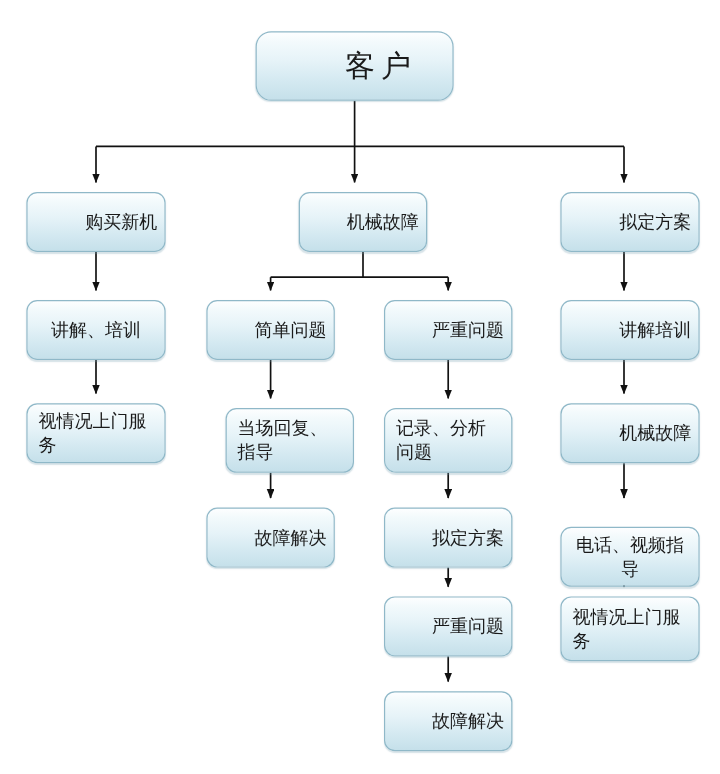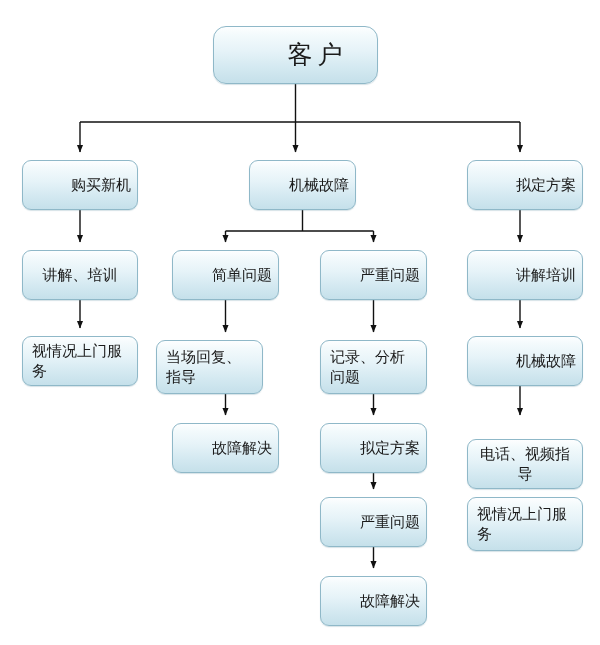--- a/index.html
+++ b/index.html
@@ -138,33 +138,33 @@
   </div>
 
   <div class="node center" style="left:249px; top:160px; width:107px; height:50px;">
     <span class="label">机械故障</span>
   </div>
 
   <div class="node center" style="left:172px; top:250px; width:107px; height:50px;">
     <span class="label">简单问题</span>
   </div>
 
-  <div class="node" style="left:156px; top:340px; width:107px; height:54px;">
+  <div class="node" style="left:188px; top:340px; width:107px; height:54px;">
     <span class="label">当场回复、指导</span>
   </div>
 
   <div class="node center" style="left:172px; top:423px; width:107px; height:50px;">
     <span class="label">故障解决</span>
   </div>
 
   <div class="node center" style="left:320px; top:250px; width:107px; height:50px;">
     <span class="label">严重问题</span>
   </div>
 
-  <div class="node" style="left:320px; top:340px; width:107px; height:54px;">
+  <div class="node" style="left:320px; top:340px; width:107px; height:54px;border-radius:10px;">
     <span class="label">记录、分析问题</span>
   </div>
 
   <div class="node center" style="left:320px; top:423px; width:107px; height:50px;">
     <span class="label">拟定方案</span>
   </div>
 
   <div class="node center" style="left:320px; top:497px; width:107px; height:50px;">
     <span class="label">严重问题</span>
   </div>

